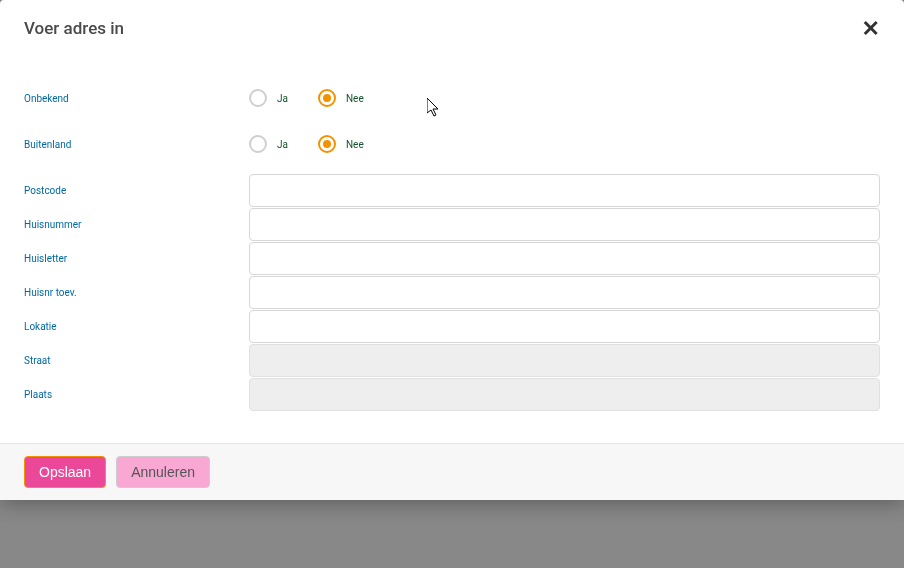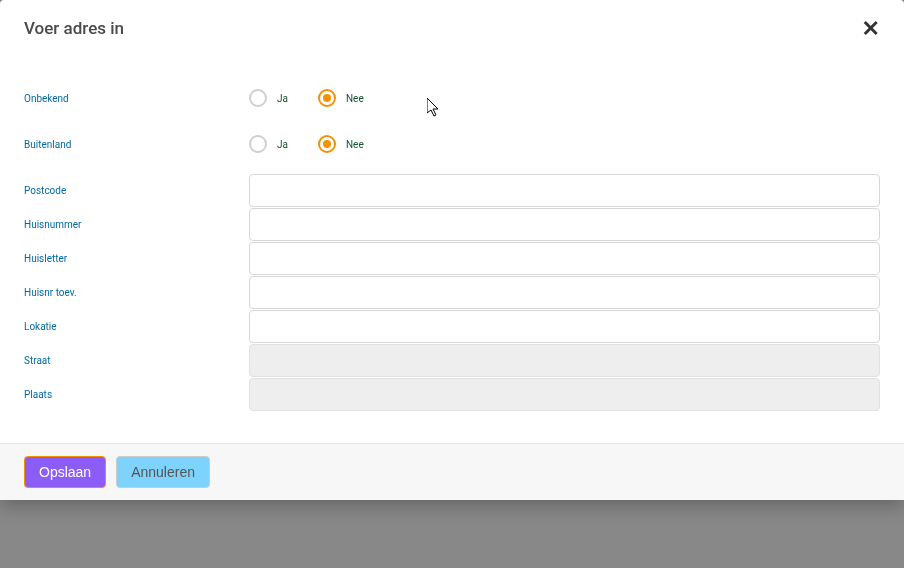--- a/index.html
+++ b/index.html
@@ -124,26 +124,26 @@
       gap: 10px;
     }
     .btn {
       padding: 7px 14px;
       border-radius: 4px;
       font-size: 14px;
       cursor: pointer;
       border: 1px solid transparent;
     }
     .btn-primary {
-      background: #8b5cf6;
+      background: #ec4899;
       color: #fff;
       border-color: #f39200;
     }
     .btn-secondary {
-      background: #7dd3fc;
+      background: #f9a8d4;
       color: #555;
       border-color: #ccc;
     }
     .cursor-arrow {
       position: absolute;
       left: 427px;
       top: 98px;
       pointer-events: none;
     }
   </style>

